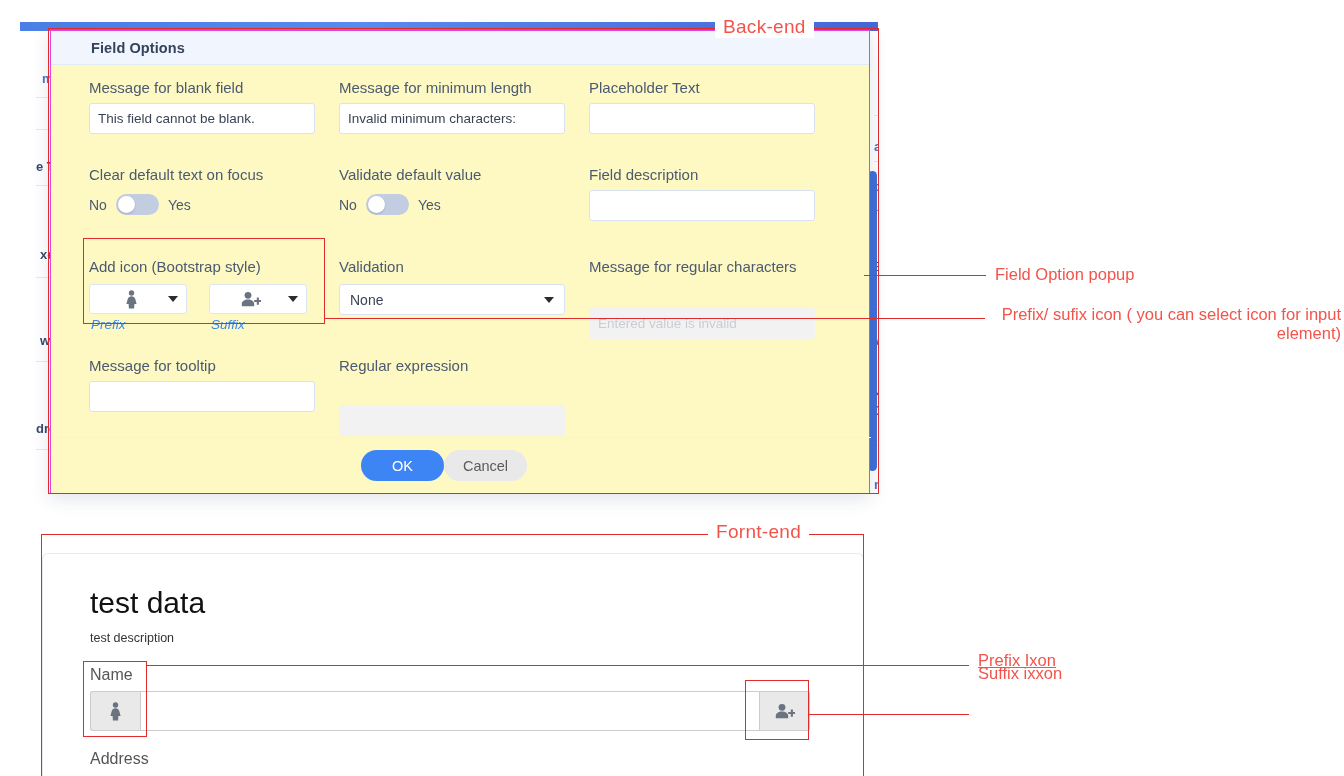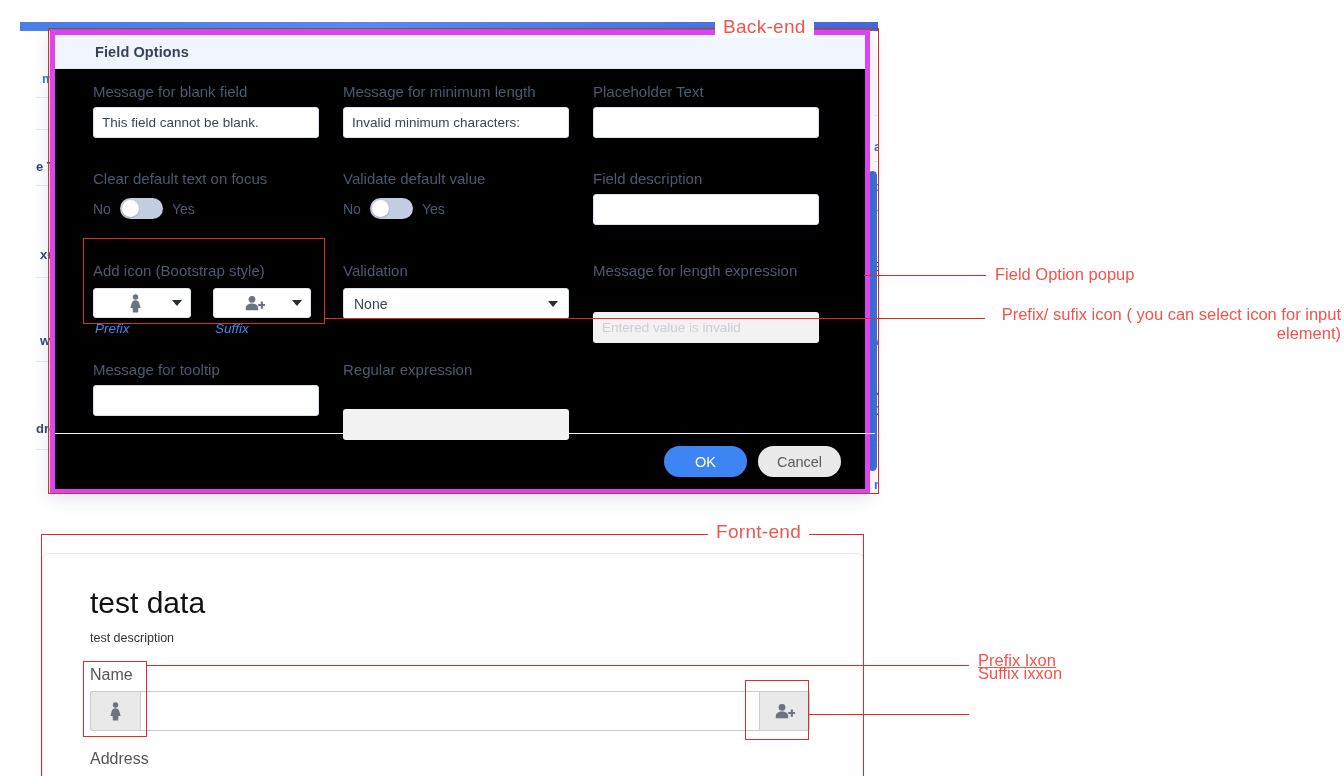--- a/index.html
+++ b/index.html
@@ -40,22 +40,22 @@
   #bg-scrollbar {
     position: absolute; left: 848px; top: 140px;
     width: 9px; height: 300px;
     background: #3f6fd8; border-radius: 5px;
   }
 
   
   #popup {
     position: absolute; left: 50px; top: 30px;
     width: 820px; height: 464px;
-    background: #000000;
-    border: 5px solid #d946ef;
+    background: #fef9c3;
+    border: 1px solid #d946ef;
     box-shadow: 0 4px 18px rgba(30,50,90,.14);
   }
   #popup-header {
     height: 34px; background: #f1f5fd; border-bottom: 1px solid #e3eaf7;
     display: flex; align-items: center; padding-left: 40px;
   }
   #popup-title { font-size: 14.5px; font-weight: 700; color: #34435c; letter-spacing: .1px; }
   #popup-body { padding: 14px 38px 0 38px; position: relative; }
 
   .row { display: flex; gap: 24px; }
@@ -112,22 +112,22 @@
     width: 100%; height: 31px; border: 1px solid #d8e2f3; border-radius: 3px;
     background: #fff; display: flex; align-items: center;
     justify-content: space-between; padding: 0 10px;
     font-size: 14px; color: #3a4456; cursor: pointer; gap: 39px;
   }
 
   
   #popup-actions {
     position: absolute; left: 0; bottom: 0; width: 820px; height: 56px;
     border-top: 1px solid #eef2f8;
-    display: flex; align-items: center; justify-content: flex-end;
-    gap: 11px; padding-right: 34px;
+    display: flex; align-items: center; justify-content: center;
+    padding-right: 34px;
   }
   .btn {
     border: none; border-radius: 16px; height: 31px; min-width: 83px;
     font-size: 14.5px; cursor: pointer;
     font-family: "Liberation Sans", sans-serif;
   }
   .btn-ok { background: #3d85f5; color: #fff; }
   .btn-cancel { background: #e9e9e9; color: #5b5b5b; }
 
   
@@ -303,21 +303,21 @@
 
       <div class="col">
         <div class="fld-label" style="margin-bottom:9px;">Validation</div>
         <div class="sel">
           <span>None</span>
           <span class="caret"></span>
         </div>
       </div>
 
       <div class="col">
-        <div class="fld-label" style="margin-bottom:9px;">Message for length expression</div>
+        <div class="fld-label" style="margin-bottom:9px;">Message for regular characters</div>
         <input class="txt-input disabled" disabled="" placeholder="Entered value is invalid" style="">
       </div>
     </div>
 
     <div class="row" style="margin-top:18px;">
       <div class="col">
         <div class="fld-label">Message for tooltip</div>
         <input class="txt-input" value="" style="">
       </div>
       <div class="col">

